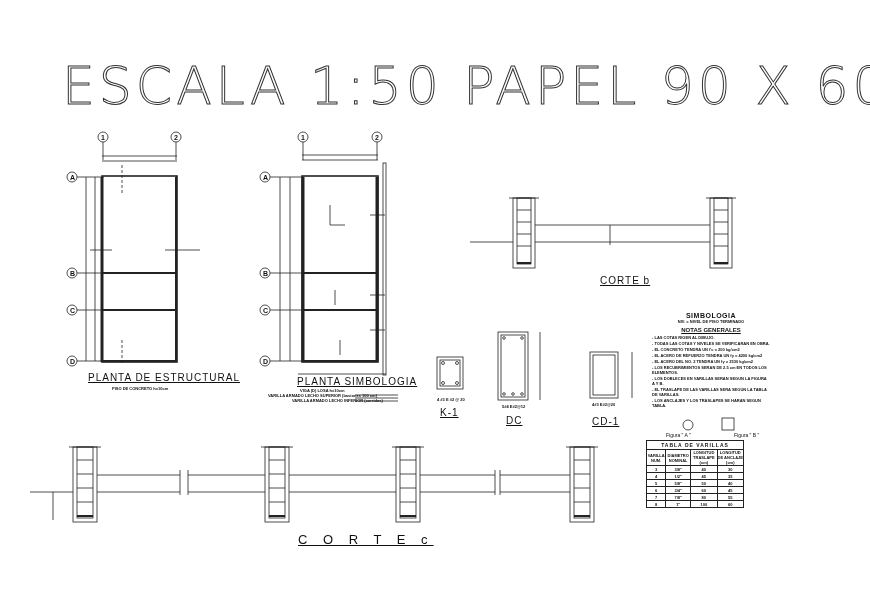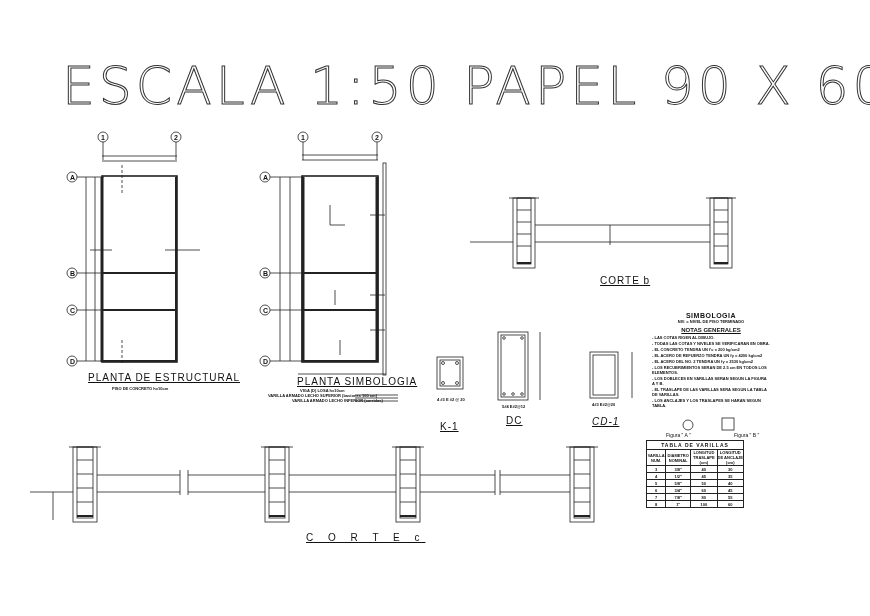--- a/index.html
+++ b/index.html
@@ -1,21 +1,21 @@
 <!DOCTYPE html>
 <html><head>
 <meta charset="utf-8">
 <style>
   html,body{margin:0;padding:0;background:#ffffff;}
   body{width:870px;height:616px;overflow:hidden;position:relative;font-family:"Liberation Sans",sans-serif;color:#111;}
   #sheet{position:absolute;left:0;top:0;width:870px;height:616px;}
   .title{position:absolute;left:62px;top:56px;font-family:"DejaVu Sans",sans-serif;font-weight:100;font-size:52px;letter-spacing:4px;color:#fff;-webkit-text-stroke:1px #333;white-space:nowrap;}
   .lbl{position:absolute;font-size:10px;text-decoration:underline;letter-spacing:1px;white-space:nowrap;}
   .sm{position:absolute;font-size:4px;white-space:nowrap;font-weight:bold;}
-  .corte-c{position:absolute;left:306px;top:532px;font-size:10px;letter-spacing:6px;text-decoration:underline;}
+  .corte-c{position:absolute;left:298px;top:532px;font-size:13px;letter-spacing:6px;text-decoration:underline;}
   .notes{position:absolute;left:652px;top:312px;width:118px;font-size:4px;}
   .notes .h1{text-align:center;font-size:7px;font-weight:bold;letter-spacing:0.5px;}
   .notes .h2{text-align:center;font-size:6px;font-weight:bold;text-decoration:underline;margin:3px 0 2px;}
   .notes .sub{text-align:center;font-size:4px;font-weight:bold;}
   .notes .item{font-weight:bold;line-height:5px;margin:1px 0;}
   .fig{position:absolute;font-size:5px;white-space:nowrap;}
   table.tv{position:absolute;left:646px;top:440px;width:98px;border-collapse:collapse;font-size:4px;font-weight:bold;}
   table.tv td,table.tv th{border:0.6px solid #222;text-align:center;padding:0;height:6px;}
   table.tv caption{font-size:5px;letter-spacing:1px;border:0.6px solid #222;border-bottom:none;padding:1px 0;}
   svg{position:absolute;left:0;top:0;}
@@ -197,25 +197,25 @@
   <div class="lbl" style="left:88px;top:372px;">PLANTA DE ESTRUCTURAL</div>
   <div class="sm" style="left:112px;top:386px;">PISO DE CONCRETO h=10cm</div>
   <div class="lbl" style="left:297px;top:376px;">PLANTA SIMBOLOGIA</div>
   <div class="sm" style="left:300px;top:388px;">VIGA (D) LOSA h=10cm</div>
   <div class="sm" style="left:268px;top:393px;">VARILLA ARMADO LECHO SUPERIOR (bastones 100 cm)</div>
   <div class="sm" style="left:292px;top:398px;">VARILLA ARMADO LECHO INFERIOR (corridas)</div>
 
   <div class="lbl" style="left:600px;top:275px;">CORTE b</div>
   <div class="corte-c">C O R T E  c</div>
 
-  <div class="lbl" style="left:440px;top:421px;">K-1</div>
+  <div class="lbl" style="left:440px;top:407px;">K-1</div>
   <div class="sm" style="left:437px;top:397px;">4 #3  E #2 @ 20</div>
   <div class="lbl" style="left:506px;top:415px;">DC</div>
   <div class="sm" style="left:502px;top:404px;">5#4  E#2@12</div>
-  <div class="lbl" style="left:592px;top:416px;font-style:italic;">CD-1</div>
+  <div class="lbl" style="left:592px;top:416px;">CD-1</div>
   <div class="sm" style="left:592px;top:402px;">4#3  E#2@20</div>
 
   <div class="notes">
     <div class="h1">SIMBOLOGIA</div>
     <div class="sub">NIV. = NIVEL DE PISO TERMINADO</div>
     <div class="h2">NOTAS GENERALES</div>
     <div class="item">- LAS COTAS RIGEN AL DIBUJO.</div>
     <div class="item">- TODAS LAS COTAS Y NIVELES SE VERIFICARAN EN OBRA.</div>
     <div class="item">- EL CONCRETO TENDRA UN f'c = 200 kg/cm2</div>
     <div class="item">- EL ACERO DE REFUERZO TENDRA UN fy = 4200 kg/cm2</div>

